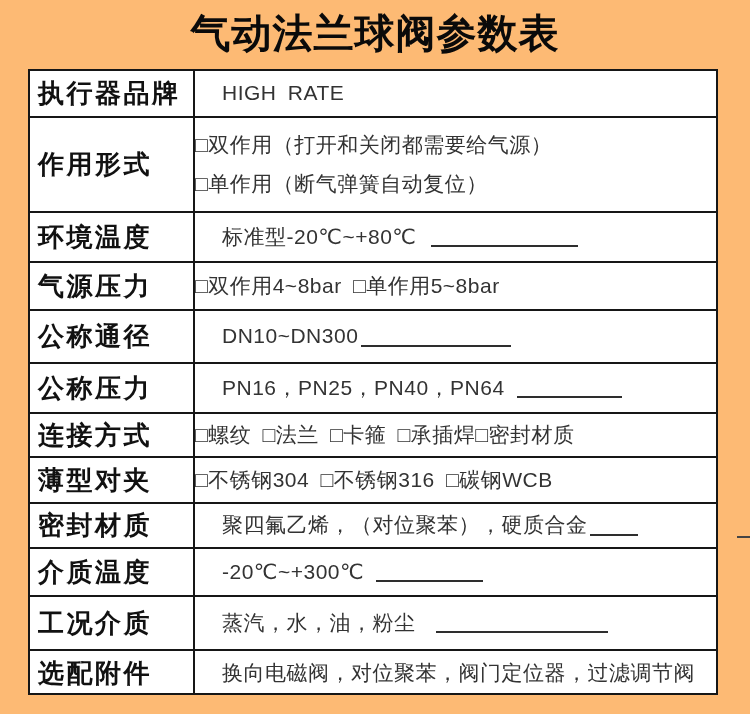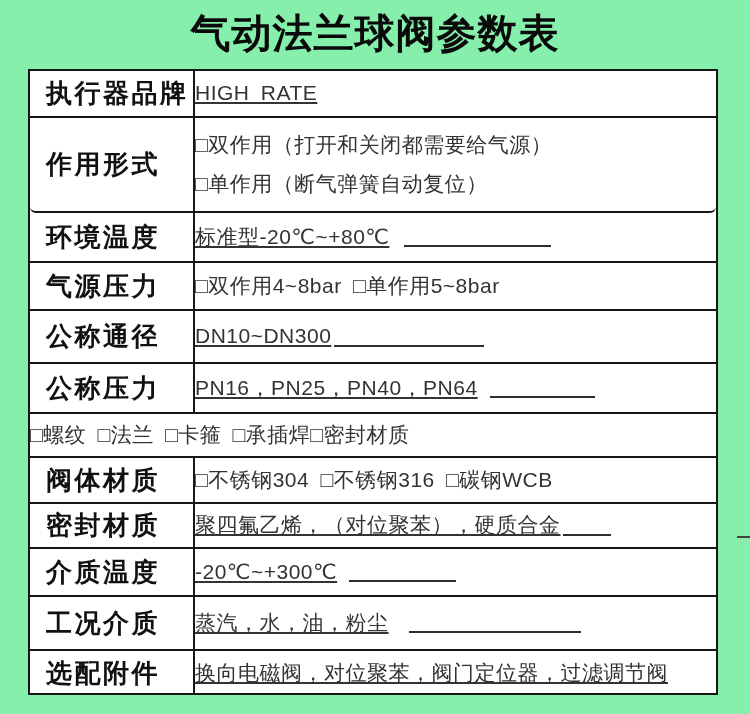--- a/index.html
+++ b/index.html
@@ -1,19 +1,19 @@
 <!DOCTYPE html>
 <html><head>
 <meta charset="utf-8">
 <style>
   html,body{margin:0;padding:0;background:#ffffff;}
   #page{
     position:relative;
     width:750px;height:714px;
-    background:#86efac;
+    background:#fdba74;
     font-family:"Liberation Sans","DejaVu Sans",sans-serif;
     overflow:hidden;
   }
   .title{
     position:absolute;top:6px;left:0;width:100%;
     margin:0;text-align:center;
     font-size:40px;font-weight:800;letter-spacing:1px;
     color:#0a0a0a;
   }
   .spec-table{
@@ -27,36 +27,36 @@
   .row{
     display:flex;flex:0 0 auto;
     border-bottom:2px solid #161616;
     box-sizing:border-box;
   }
   .row:last-child{border-bottom:none;}
   .label-cell{
     flex:0 0 165px;box-sizing:border-box;
     border-right:2px solid #161616;
     display:flex;align-items:center;
-    padding-left:16px;
+    padding-left:8px;
     font-size:26px;font-weight:bold;letter-spacing:2.5px;
     color:#111111;white-space:nowrap;
   }
   .value-cell{
     flex:1 1 auto;min-width:0;
     display:flex;flex-direction:column;justify-content:center;
     font-size:21px;color:#333333;
   }
   .value-cell.multi{justify-content:space-evenly;}
   .value-line{
     display:flex;align-items:flex-end;
     white-space:nowrap;letter-spacing:0.5px;word-spacing:5px;
     line-height:1.25;
   }
-  .value-line.indent{text-decoration:underline;}
+  .value-line.indent{padding-left:27px;}
   .value-line.cb{}
   .blank-line{
     display:inline-block;flex:0 0 auto;
     border-bottom:2px solid #2e2e2e;
     height:18px;margin-bottom:3px;
   }
   .stray-mark{
     position:absolute;left:737px;top:536px;
     width:13px;height:2px;background:#444444;
   }
@@ -70,21 +70,21 @@
       <div class="row" style="height: 47px;">
         <div class="label-cell">
           <span>执行器品牌</span>
         </div>
         <div class="value-cell">
           <div class="value-line indent">
             <span>HIGH RATE</span>
           </div>
         </div>
       </div>
-      <div class="row" style="height: 95px; border-radius: 6px;">
+      <div class="row" style="height: 95px;">
         <div class="label-cell">
           <span>作用形式</span>
         </div>
         <div class="value-cell multi">
           <div class="value-line cb">
             <span>□双作用（打开和关闭都需要给气源）</span>
           </div>
           <div class="value-line cb">
             <span>□单作用（断气弹簧自动复位）</span>
           </div>
@@ -127,29 +127,32 @@
           <span>公称压力</span>
         </div>
         <div class="value-cell">
           <div class="value-line indent">
             <span>PN16，PN25，PN40，PN64</span>
             <span class="blank-line" style="width: 105px; margin-left: 12px;"></span>
           </div>
         </div>
       </div>
       <div class="row" style="height: 44px;">
+        <div class="label-cell">
+          <span>连接方式</span>
+        </div>
         <div class="value-cell">
           <div class="value-line cb">
             <span>□螺纹 □法兰 □卡箍 □承插焊□密封材质</span>
           </div>
         </div>
       </div>
       <div class="row" style="height: 46px;">
         <div class="label-cell">
-          <span>阀体材质</span>
+          <span>薄型对夹</span>
         </div>
         <div class="value-cell">
           <div class="value-line cb">
             <span>□不锈钢304 □不锈钢316 □碳钢WCB</span>
           </div>
         </div>
       </div>
       <div class="row" style="height: 45px;">
         <div class="label-cell">
           <span>密封材质</span>

